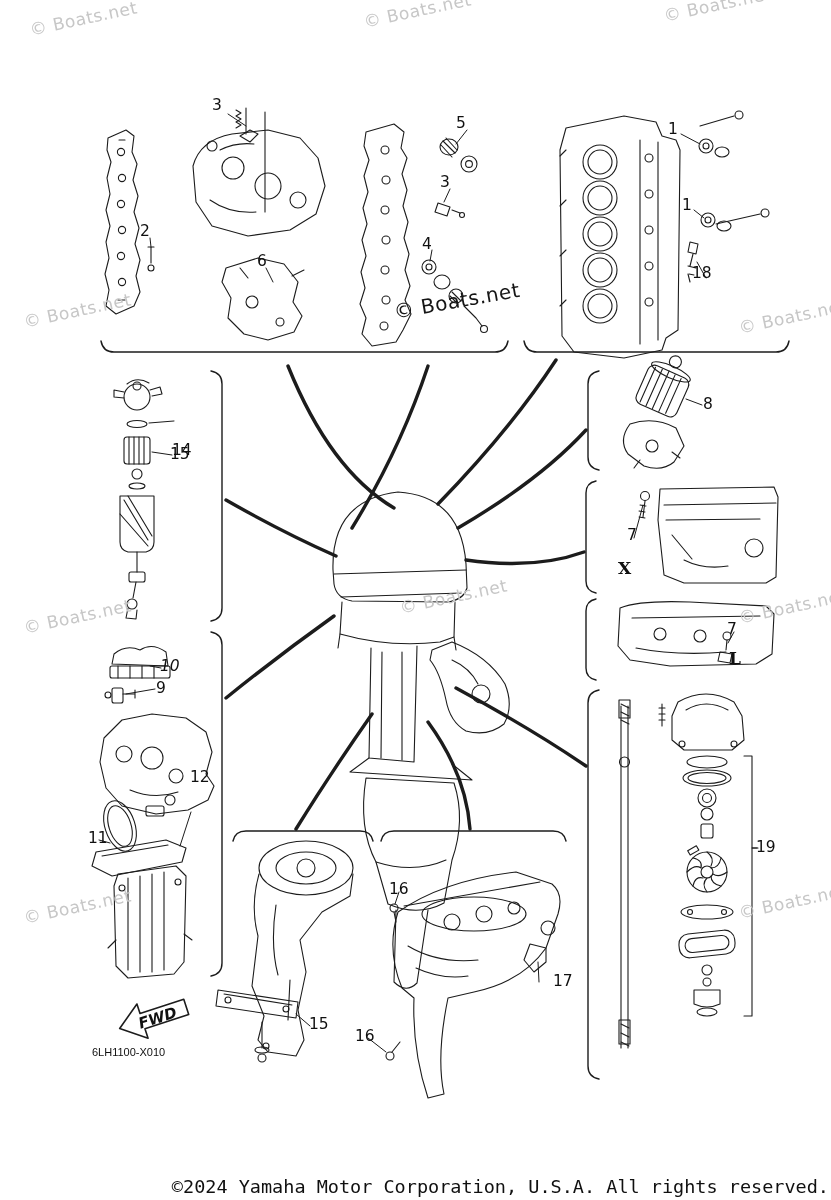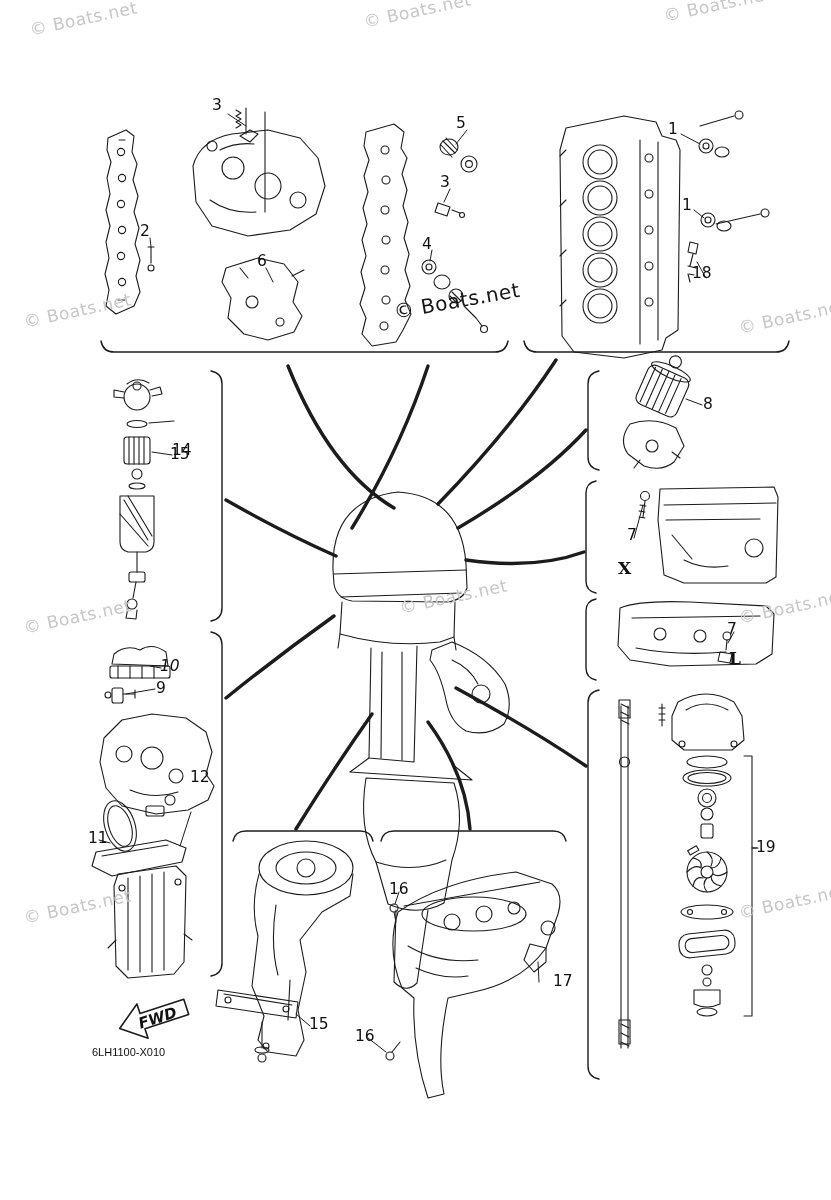--- a/index.html
+++ b/index.html
@@ -381,14 +381,15 @@
   <div class="callout" style="left:309px; top:1015px;">15</div>
   <div class="callout" style="left:355px; top:1027px;">16</div>
 
   <div class="section-label" style="left:618px; top:558px;">X</div>
   <div class="section-label" style="left:729px; top:648px;">L</div>
 
   <div class="fwd-label">FWD</div>
 
   <div class="diagram-code">6LH1100-X010</div>
 
+  <div class="copyright">©2024 Yamaha Motor Corporation, U.S.A. All rights reserved.</div>
 
 </div>
 
 </body></html>

